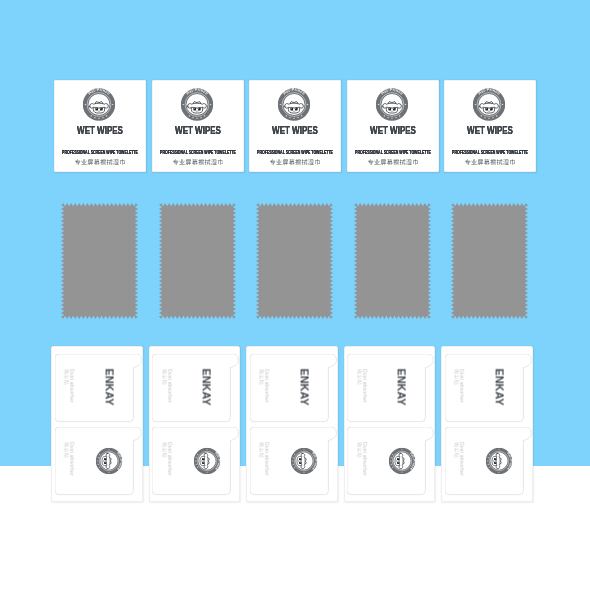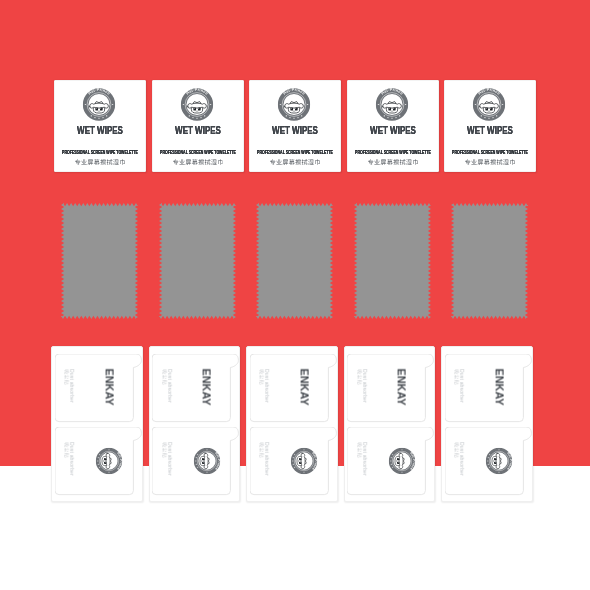--- a/index.html
+++ b/index.html
@@ -1,21 +1,21 @@
 <!DOCTYPE html>
 <html><head>
 <meta charset="utf-8">
 <title>Product Photo</title>
 <style>
   html,body{margin:0;padding:0;}
   body{width:590px;height:590px;background:#ffffff;overflow:hidden;
        font-family:"Liberation Sans",sans-serif;}
   
   .ttl,.sub,.subcn,.st-brand,.st-cap{filter:blur(0px);}
-  .stage{position:relative;width:590px;height:466px;background:#ef4444;}
+  .stage{position:relative;width:590px;height:466px;background:#7dd3fc;}
 
   
   .packet{position:absolute;top:80px;width:90px;height:90px;background:#ffffff;
           border:1px solid #f3f3f3;border-radius:1px;
           box-shadow:0.8px 0.8px 1.6px rgba(0,0,0,.10);}
   .packet .logo{position:absolute;left:50%;top:7px;transform:translateX(-50%);
                 width:33px;height:33px;line-height:0;margin-left:-1px;}
   .packet .ttl{position:absolute;left:0;right:0;top:42.5px;text-align:center;
                font-weight:700;font-size:11.6px;line-height:11.6px;
                letter-spacing:0px;color:#40454b;white-space:nowrap;

